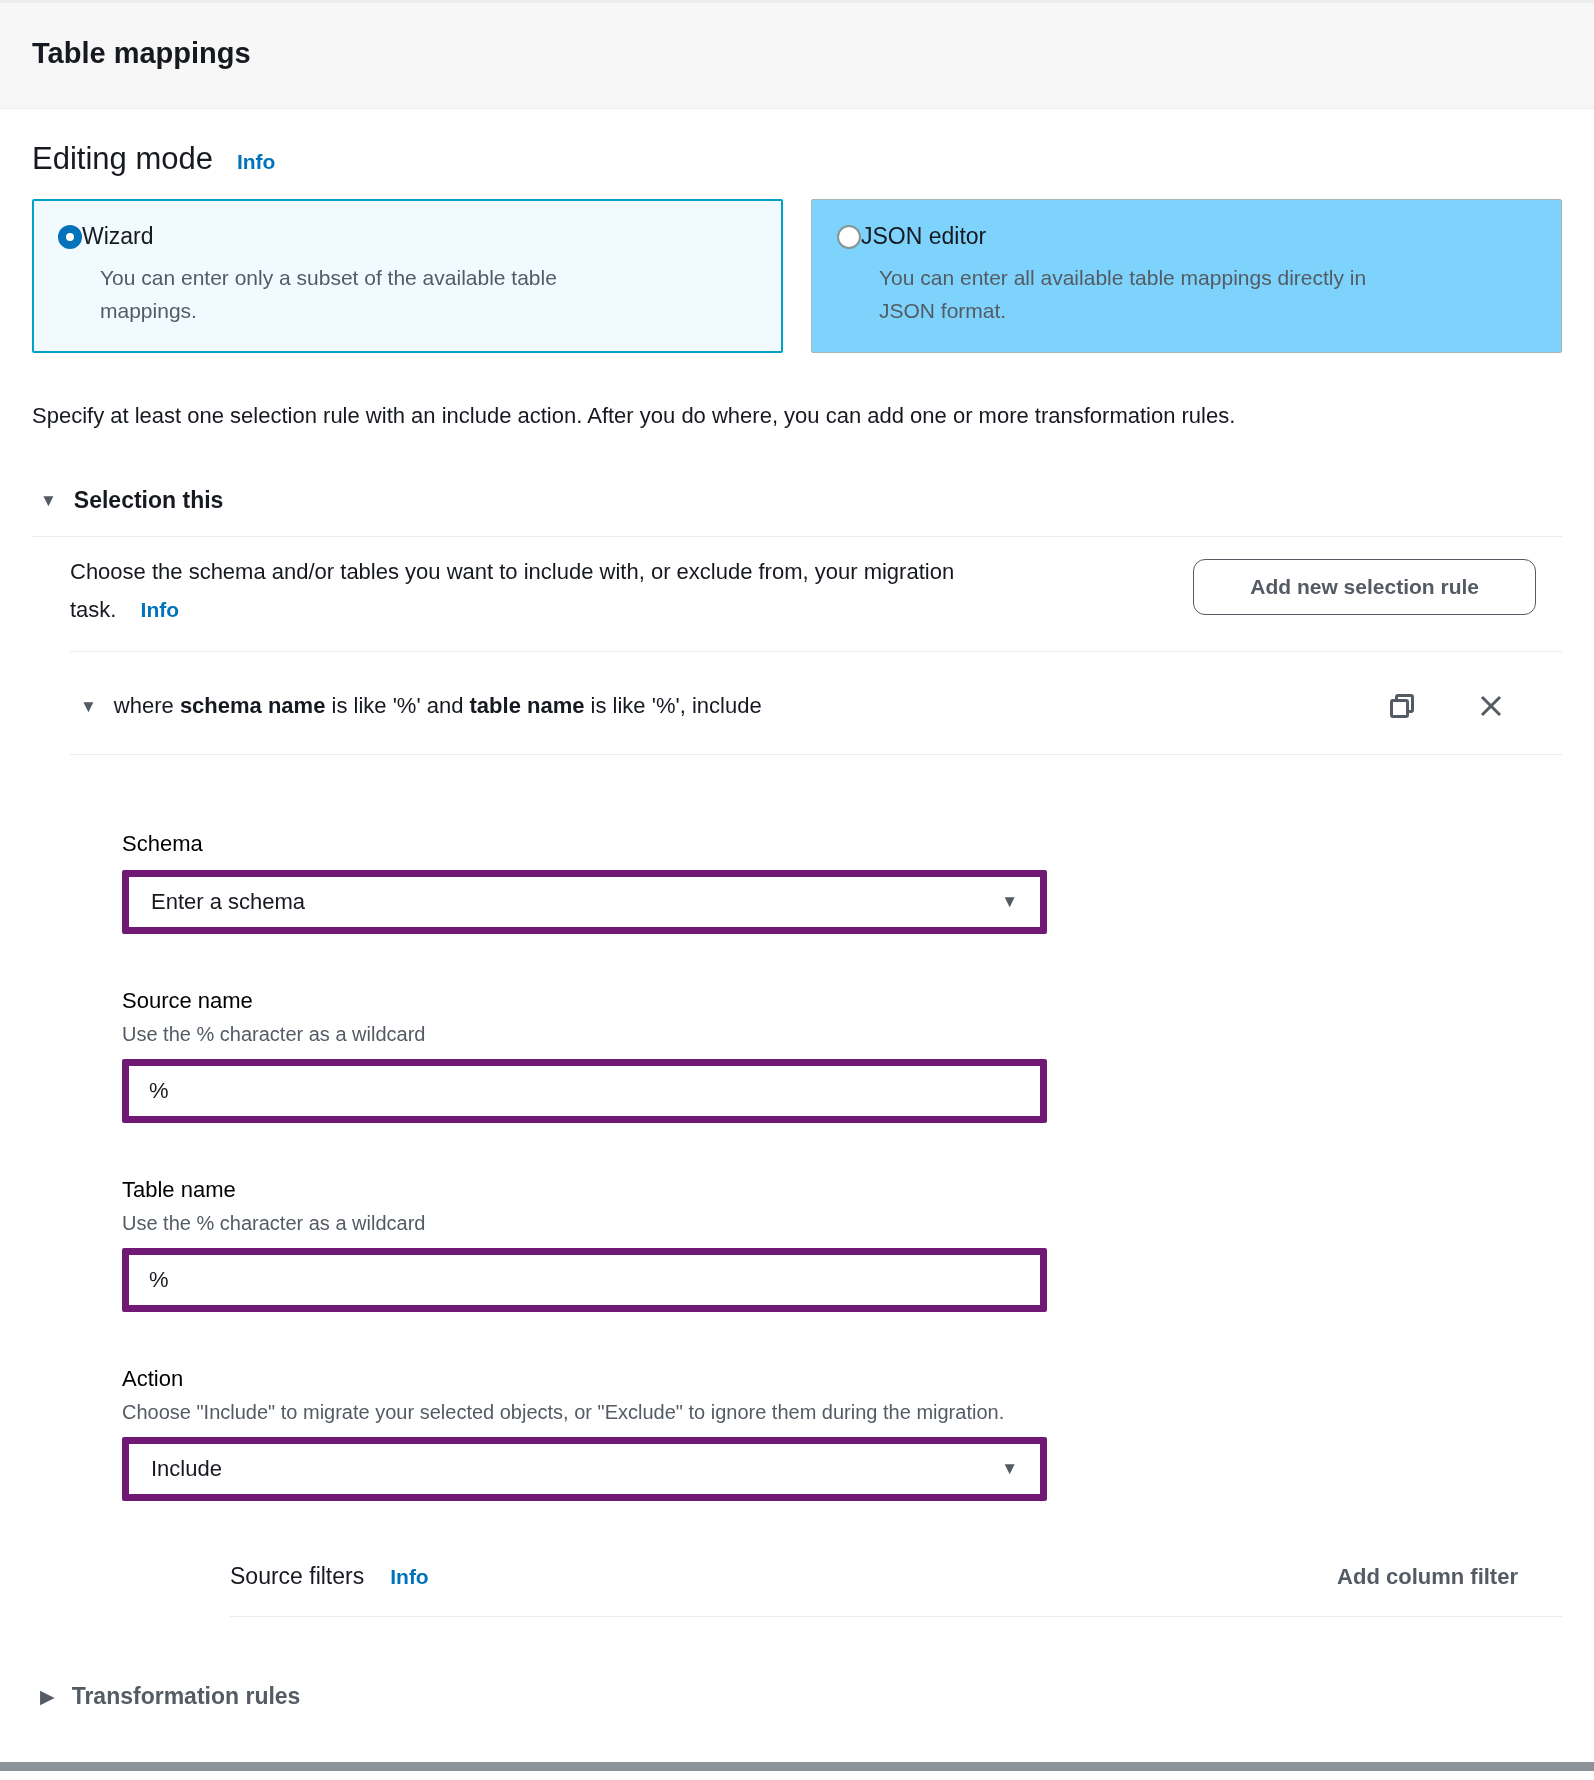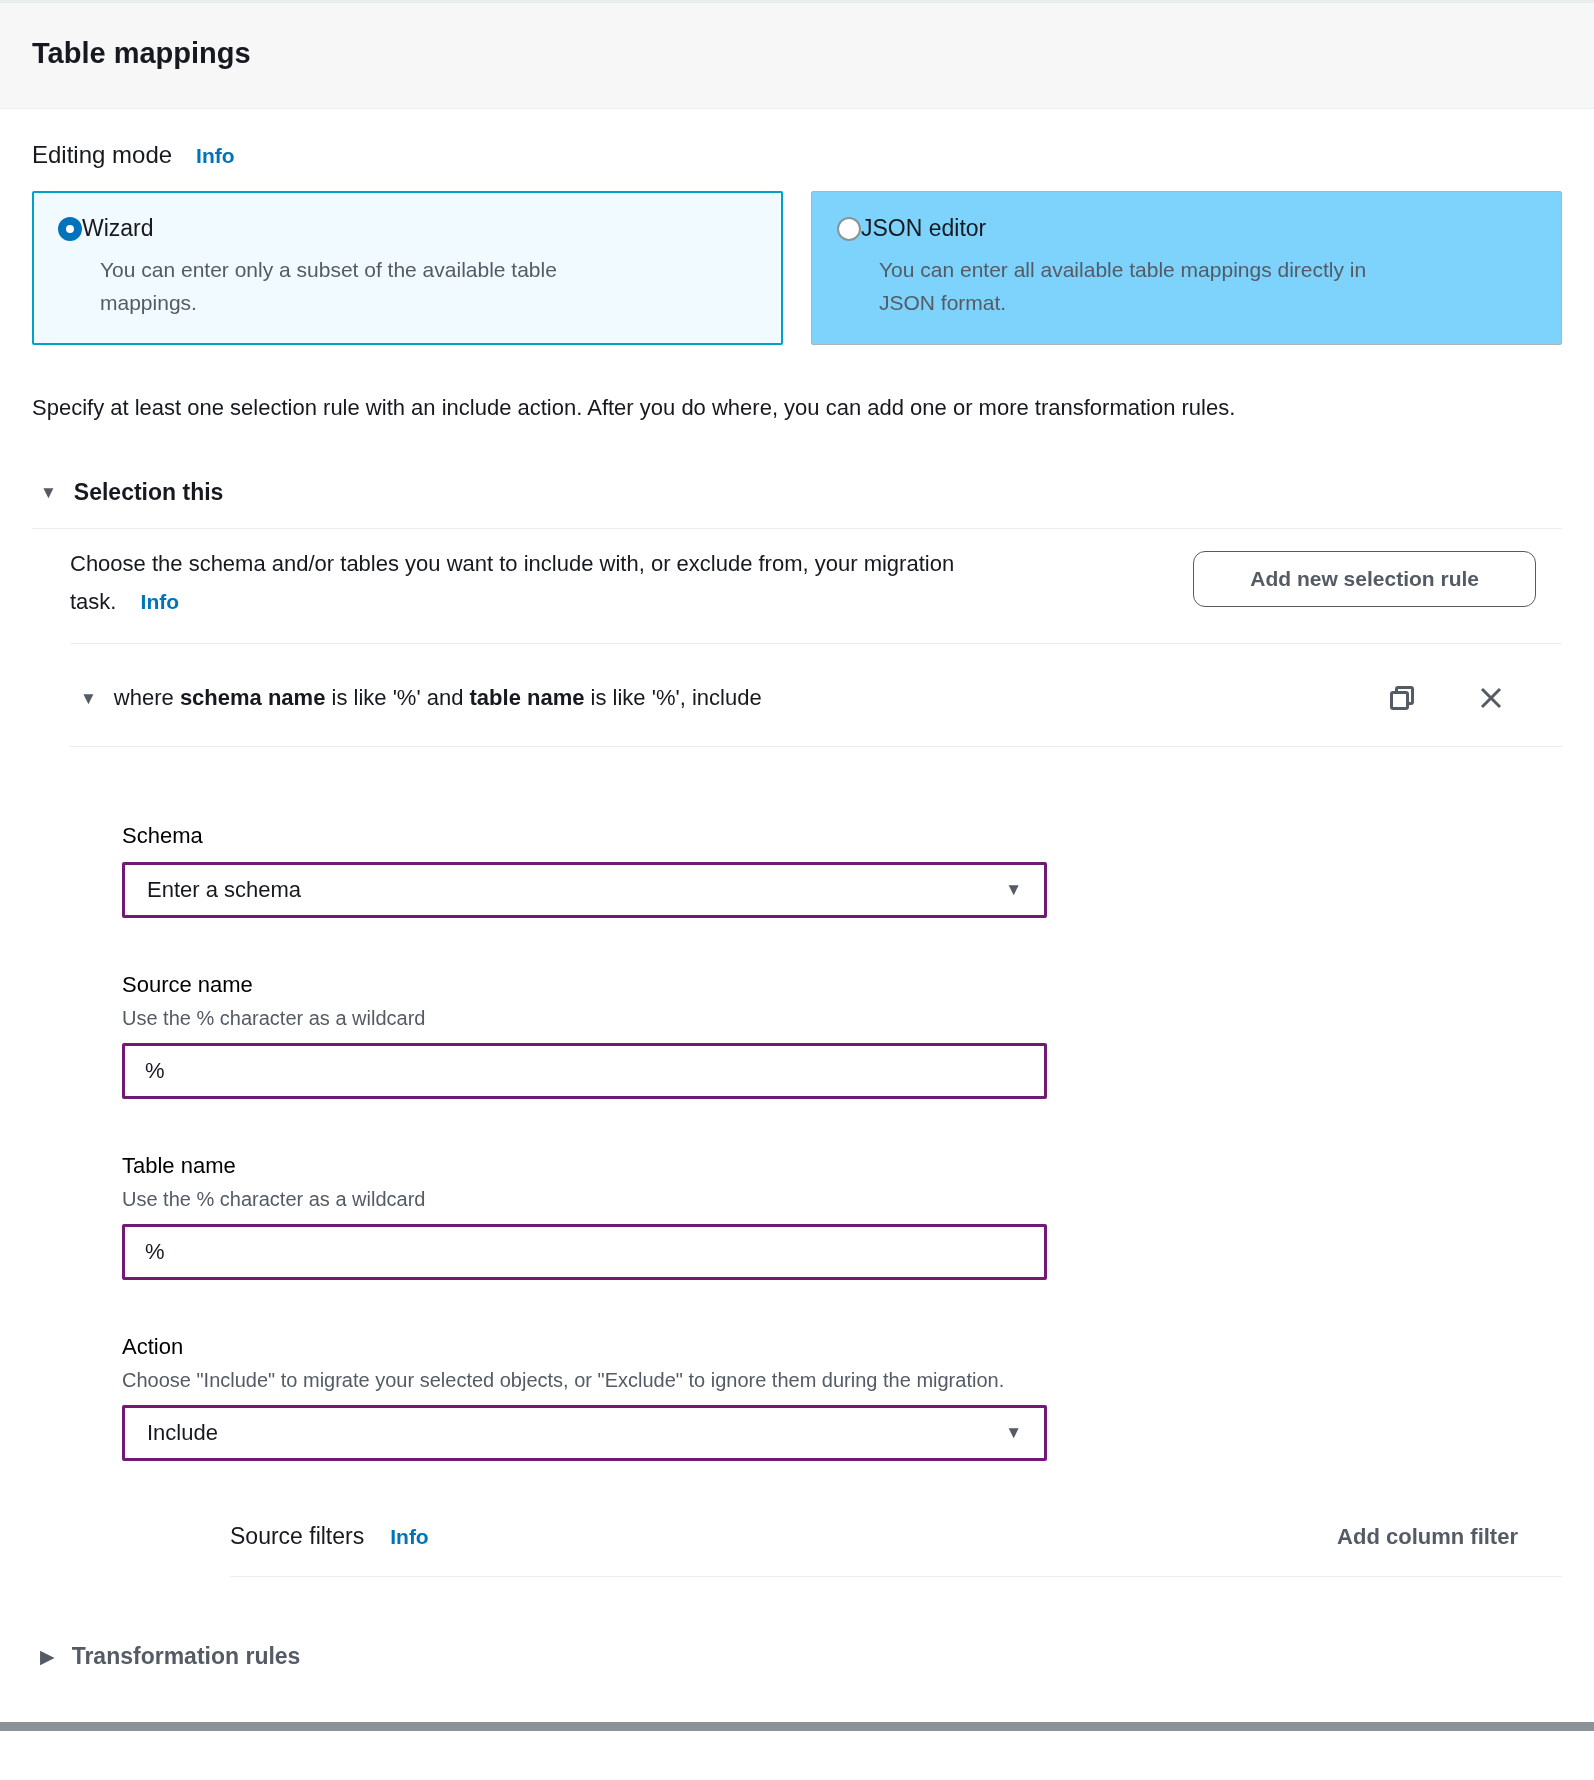--- a/index.html
+++ b/index.html
@@ -13,21 +13,21 @@
   .panel-header{
     background:#f7f7f7;
     border-bottom:1px solid #eaeded;
     padding:34px 32px 38px 32px;
   }
   .panel-title{font-size:29px;font-weight:700;color:#16191f;}
   .content{padding:0 32px;}
 
   
   .editing-row{margin:32px 0 22px 0;display:flex;align-items:baseline;gap:24px;}
-  .editing-label{font-size:24px;color:#16191f;}
+  .editing-label{font-size:31px;color:#16191f;}
   .info-link{font-size:21px;font-weight:700;color:#0073bb;cursor:pointer;}
   .cards{display:flex;gap:28px;}
   .card{flex:1;box-sizing:border-box;border-radius:2px;min-height:148px;padding:22px 22px 24px 24px;}
   .card-selected{background:#f1faff;border:2px solid #00a1c9;}
   .card-unselected{background:#7dd3fc;border:1px solid #aab7b8;padding:23px 23px 25px 25px;}
   .radio-row{display:flex;align-items:center;}
   .radio{box-sizing:border-box;border-radius:50%;background:#fff;flex:none;}
   .radio-on{width:24px;height:24px;border:8px solid #0273bb;}
   .radio-off{width:24px;height:24px;border:2px solid #879596;}
   .radio-label{font-size:23px;color:#16191f;font-weight:500;}
@@ -63,22 +63,22 @@
   .rule-icons{margin-left:auto;display:flex;align-items:center;gap:62px;}
   .icon-btn{cursor:pointer;display:flex;align-items:center;}
   .div-b{margin-top:34px;}
 
   .rule-body{padding-left:52px;}
   .field{margin-top:54px;}
   .field-first{margin-top:76px;}
   .field-label{font-size:22px;color:#000000;}
   .field-helper{margin-top:9px;font-size:20px;color:#545b64;}
   .select,.text-input{
-    box-sizing:border-box;width:925px;height:56px;margin-top:13px;
-    border:3px solid #701a75;border-radius:2px;background:#fff;
+    box-sizing:border-box;width:925px;height:64px;margin-top:13px;
+    border:7px solid #701a75;border-radius:2px;background:#fff;
     font-size:22px;color:#16191f;font-family:inherit;
   }
   .select{display:flex;align-items:center;justify-content:space-between;padding:0 22px;cursor:pointer;}
   .select .caret{font-size:17px;color:#545b64;}
   .text-input{padding:0 20px;}
 
   .filters-row{margin-top:62px;margin-left:108px;display:flex;align-items:center;}
   .filters-title{font-size:23px;color:#16191f;}
   .filters-row .info-link{margin-left:26px;}
   .add-col-btn{margin-left:auto;margin-right:44px;font-size:22px;font-weight:700;color:#545b64;cursor:pointer;white-space:nowrap;}

